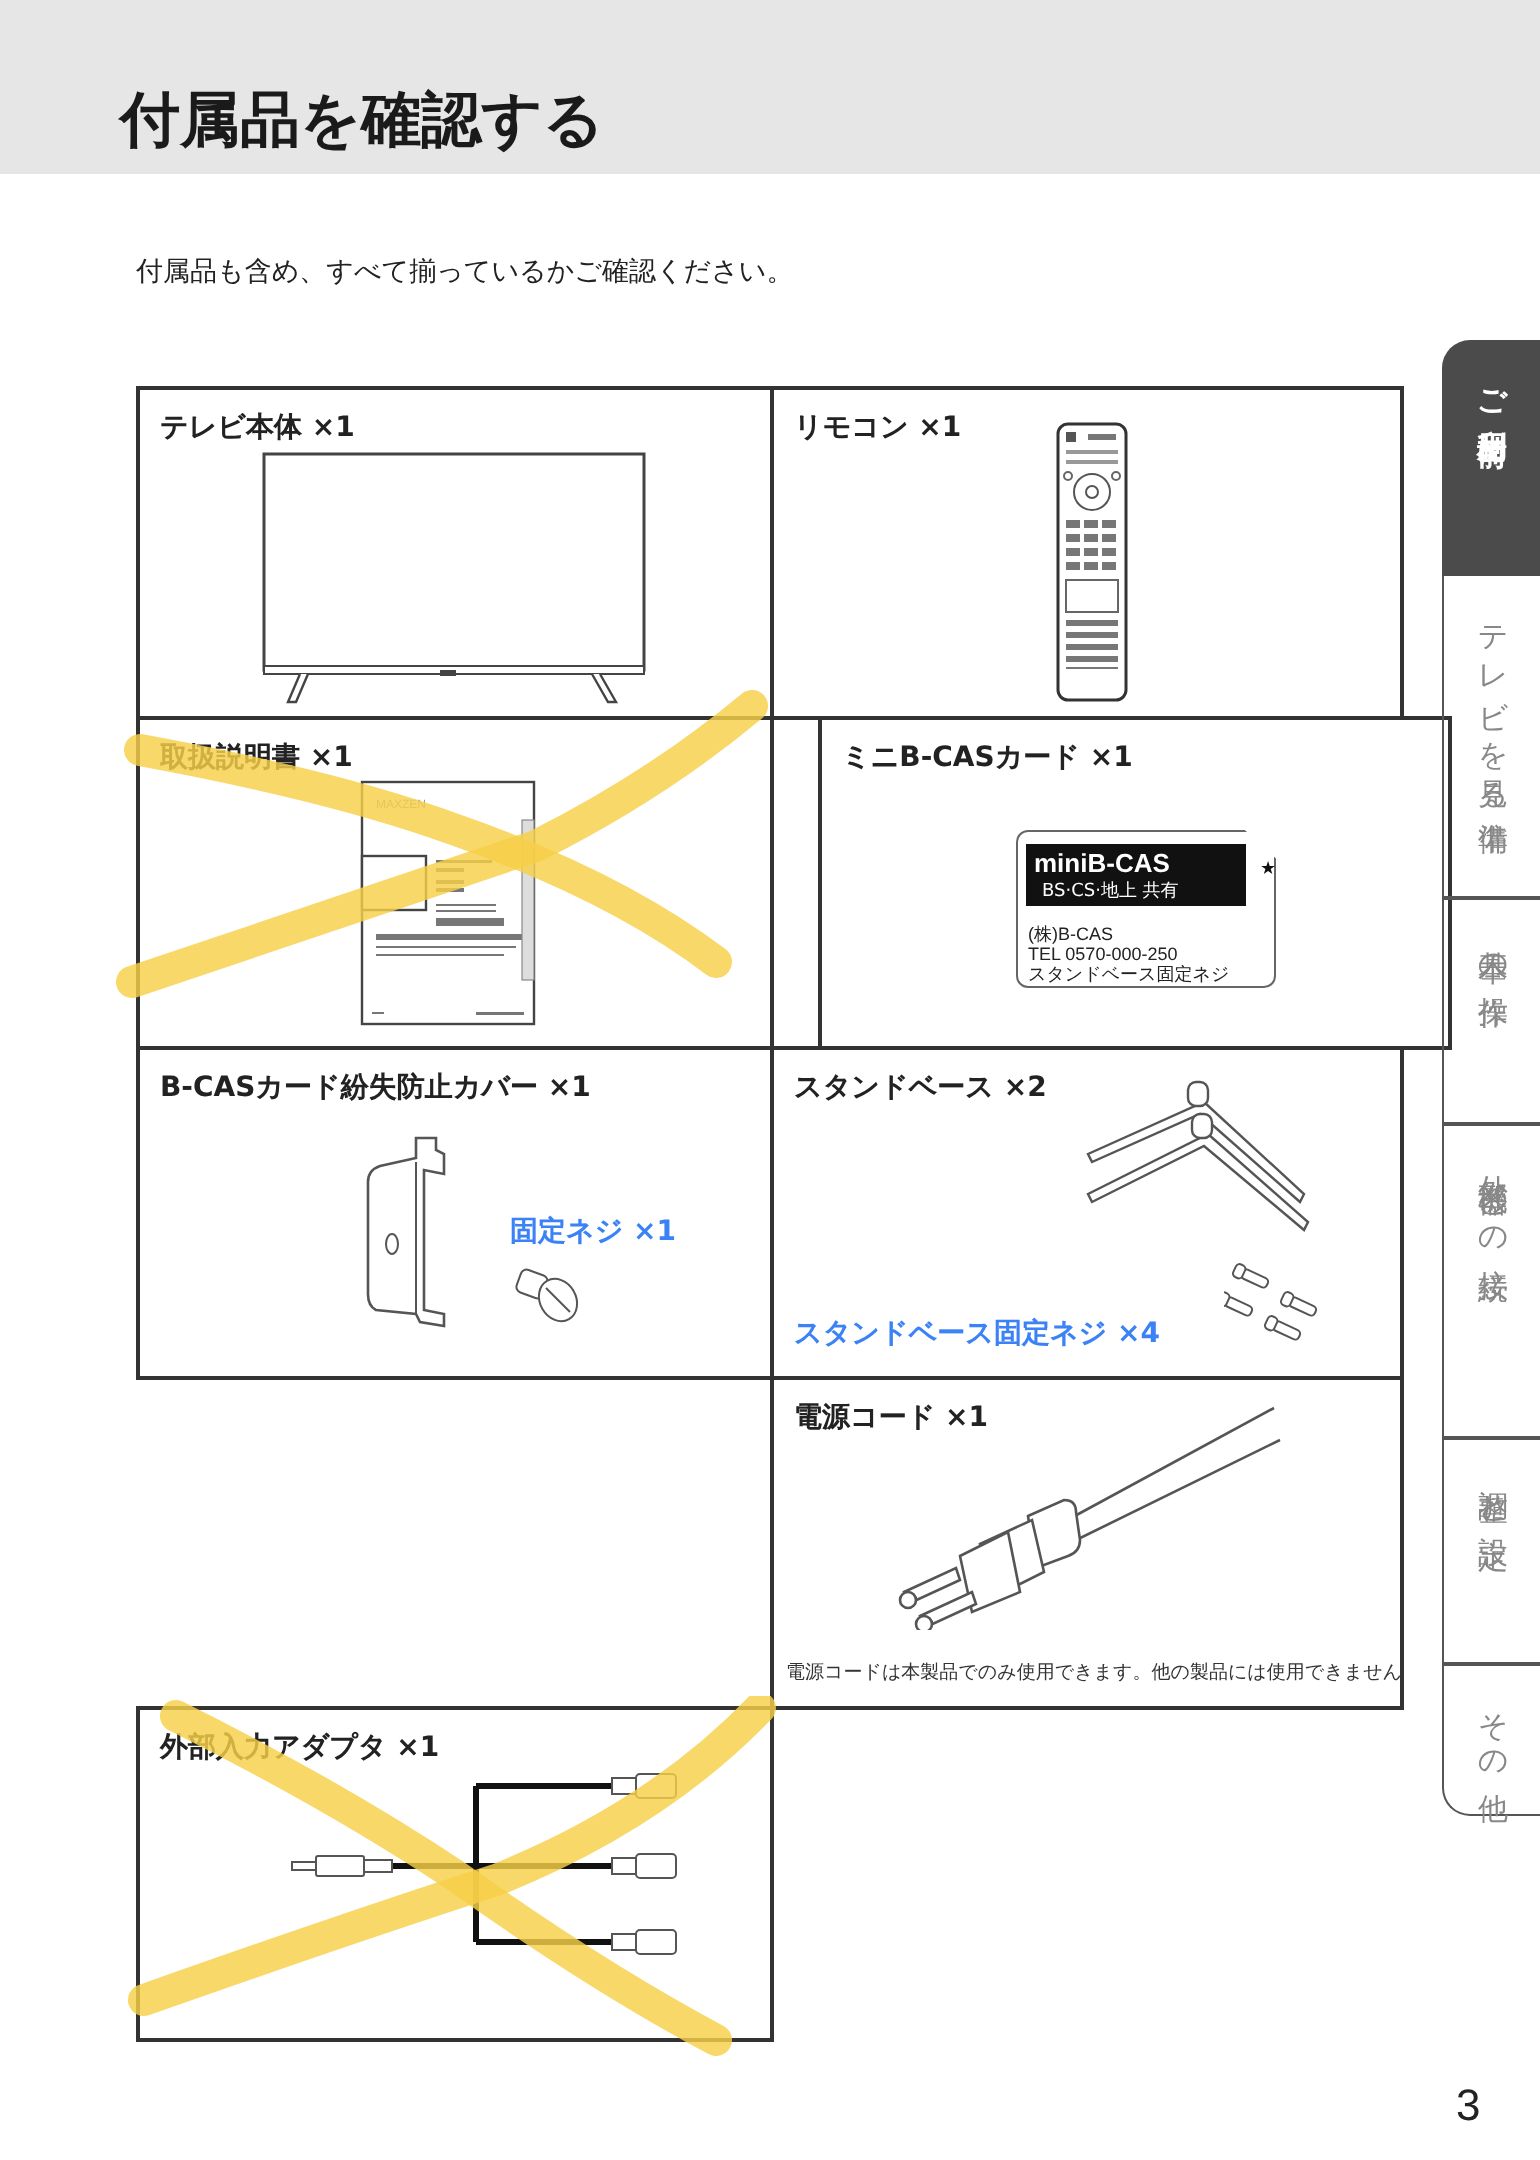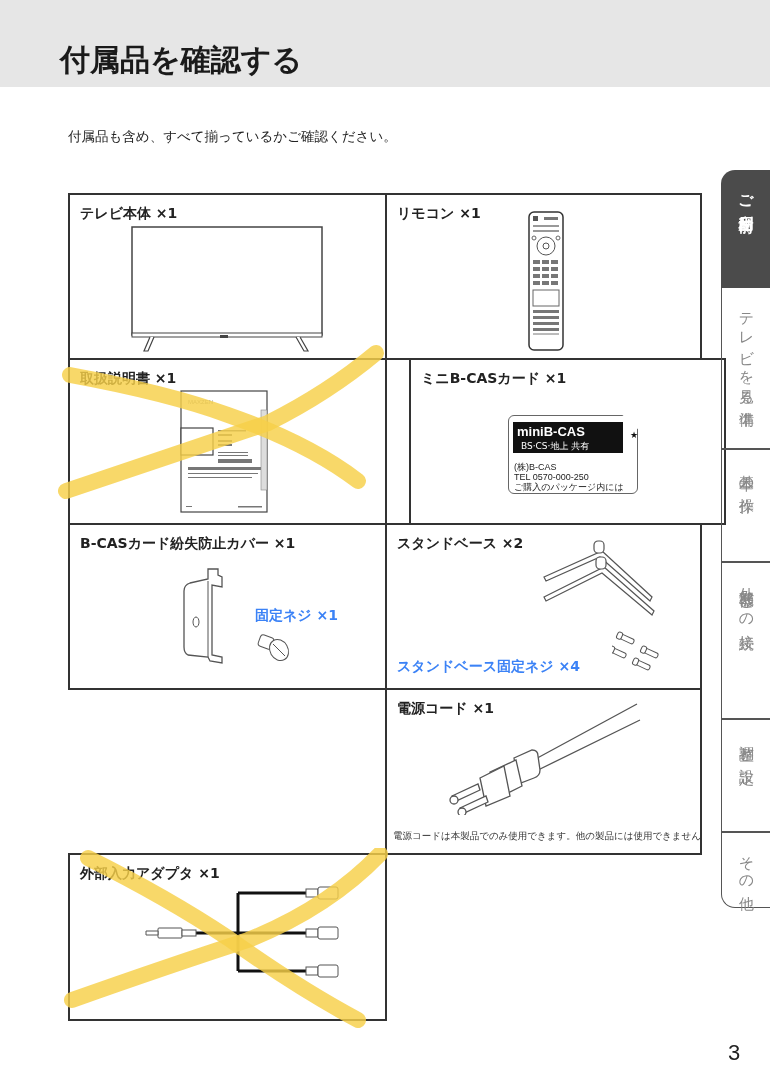--- a/index.html
+++ b/index.html
@@ -127,21 +127,21 @@
   <div class="cell" style="left:317px; top:165px; width:317px; height:167px;margin-left:24px;">
     <div class="cell-label">ミニB-CASカード ×1</div>
     <div class="bcas-card">
       <div class="bcas-title-block">
         <span class="bcas-title">miniB-CAS</span>
         <span class="bcas-sub">BS·CS·地上 共有</span>
       </div>
       <div class="bcas-lines">
         <div>(株)B-CAS</div>
         <div>TEL 0570-000-250</div>
-        <div>ご購入のパッケージ内には</div>
+        <div>スタンドベース固定ネジ</div>
       </div>
     </div>
     <span class="bcas-star">★</span>
   </div>
 
   <div class="cell" style="left:0; top:330px; width:319px; height:167px;">
     <div class="cell-label">B-CASカード紛失防止カバー ×1</div>
     <svg class="illus" style="left:108px; top:42px;" width="55" height="100" viewBox="0 0 55 100">
       <path d="M30 2 L40 2 L40 8 L44 10 L44 20 L34 18 L34 88 L44 90 L44 96 L32 94 L30 90 L10 88 Q6 86 6 80 L6 24 Q6 18 12 16 L30 12 Z" fill="#fff" stroke="#555" stroke-width="1.3"></path>
       <line x1="30" y1="14" x2="30" y2="90" stroke="#555" stroke-width="1"></line>

